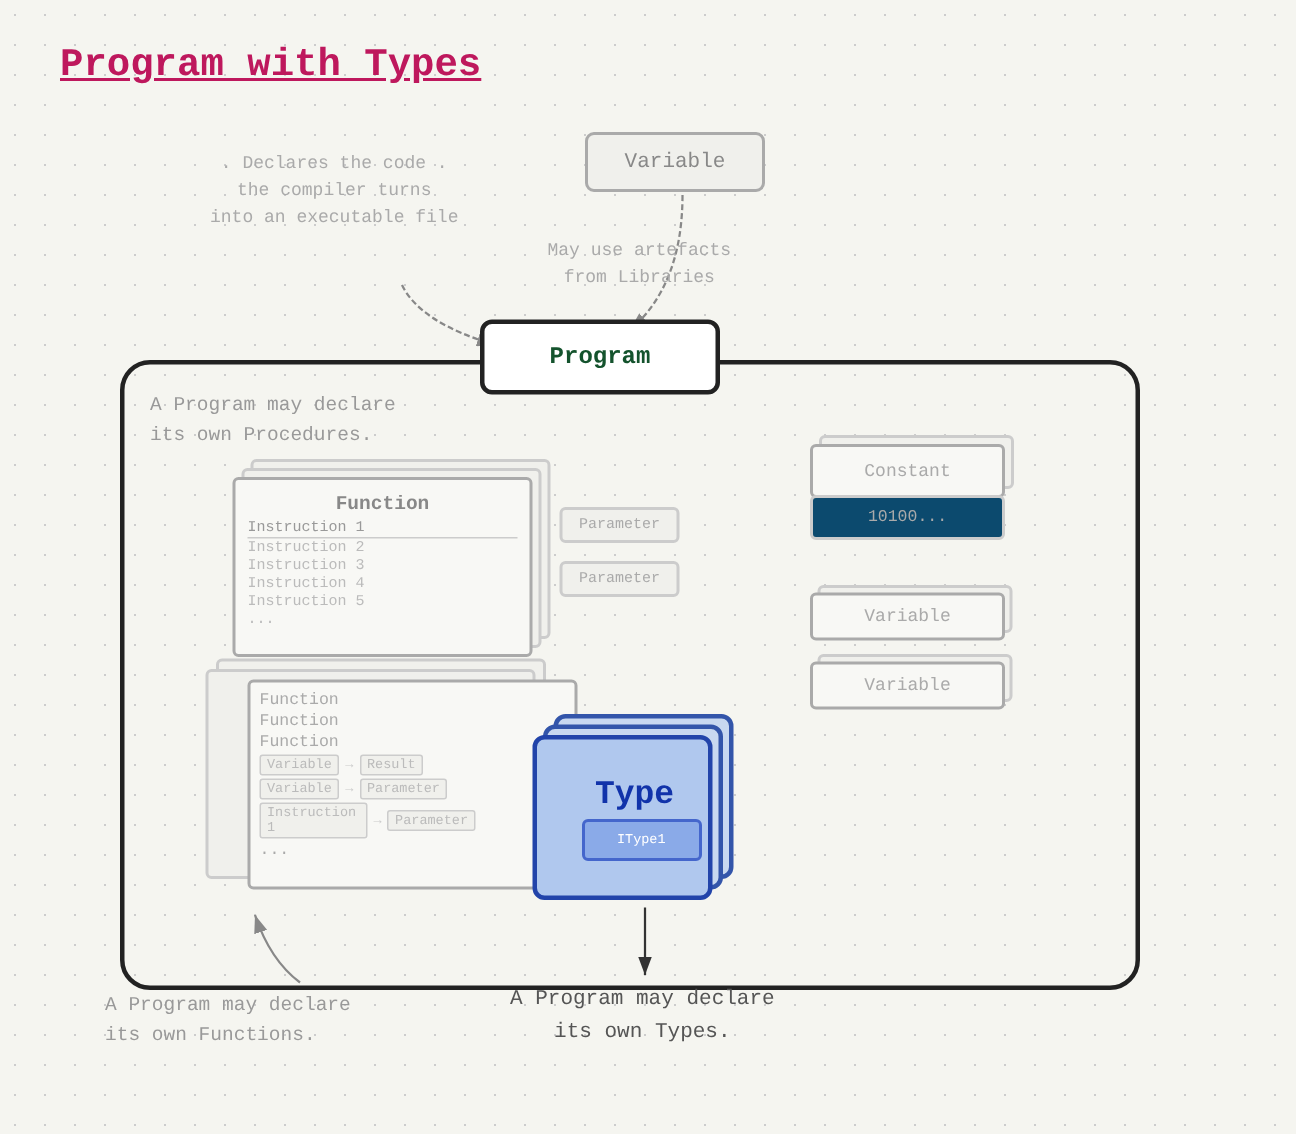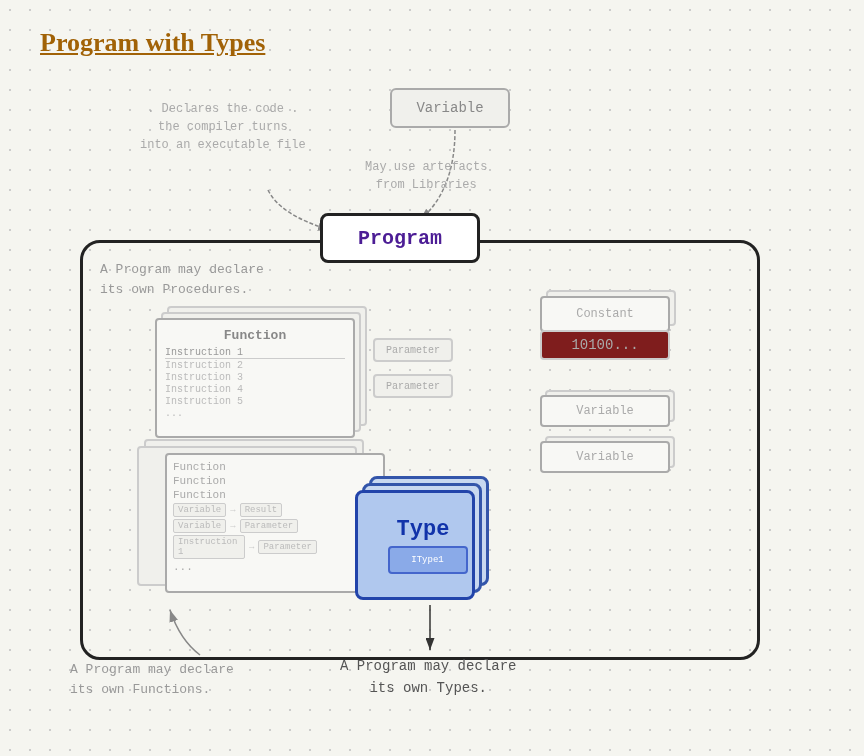--- a/index.html
+++ b/index.html
@@ -15,22 +15,22 @@
       background-size: 20px 20px;
     }
 
     .page-title {
       position: absolute;
       top: 28px;
       left: 40px;
       font-size: 26px;
       font-weight: bold;
       text-decoration: underline;
-      font-family: Liberation Serif, serif;
-      color: #a16207;
+      font-family: Liberation Mono, monospace;
+      color: #be185d;
     }
 
     
     .library-box {
       position: absolute;
       top: 88px;
       left: 390px;
       width: 120px;
       height: 40px;
       border: 2px solid #aaa;
@@ -71,23 +71,23 @@
       top: 213px;
       left: 320px;
       width: 160px;
       height: 50px;
       border: 3px solid #222;
       border-radius: 8px;
       display: flex;
       align-items: center;
       justify-content: center;
       background: #fff;
-      font-size: 20px;
+      font-size: 16px;
       font-weight: bold;
-      color: #4c1d95;
+      color: #14532d;
       z-index: 10;
     }
 
     
     .program-container {
       position: absolute;
       top: 240px;
       left: 80px;
       width: 680px;
       height: 420px;
@@ -212,25 +212,25 @@
       color: #aaa;
     }
     .constant-value {
       position: absolute;
       top: 330px;
       left: 540px;
       width: 130px;
       height: 30px;
       border: 2px solid #ccc;
       border-radius: 4px;
-      background: #7f1d1d;
-      display: flex;
-      align-items: center;
-      justify-content: center;
-      font-size: 14px;
+      background: #0c4a6e;
+      display: flex;
+      align-items: center;
+      justify-content: center;
+      font-size: 11px;
       color: #aaa;
     }
 
     
     .variable-stack-1 {
       position: absolute;
       top: 395px;
       left: 540px;
     }
     .variable-stack-2 {

